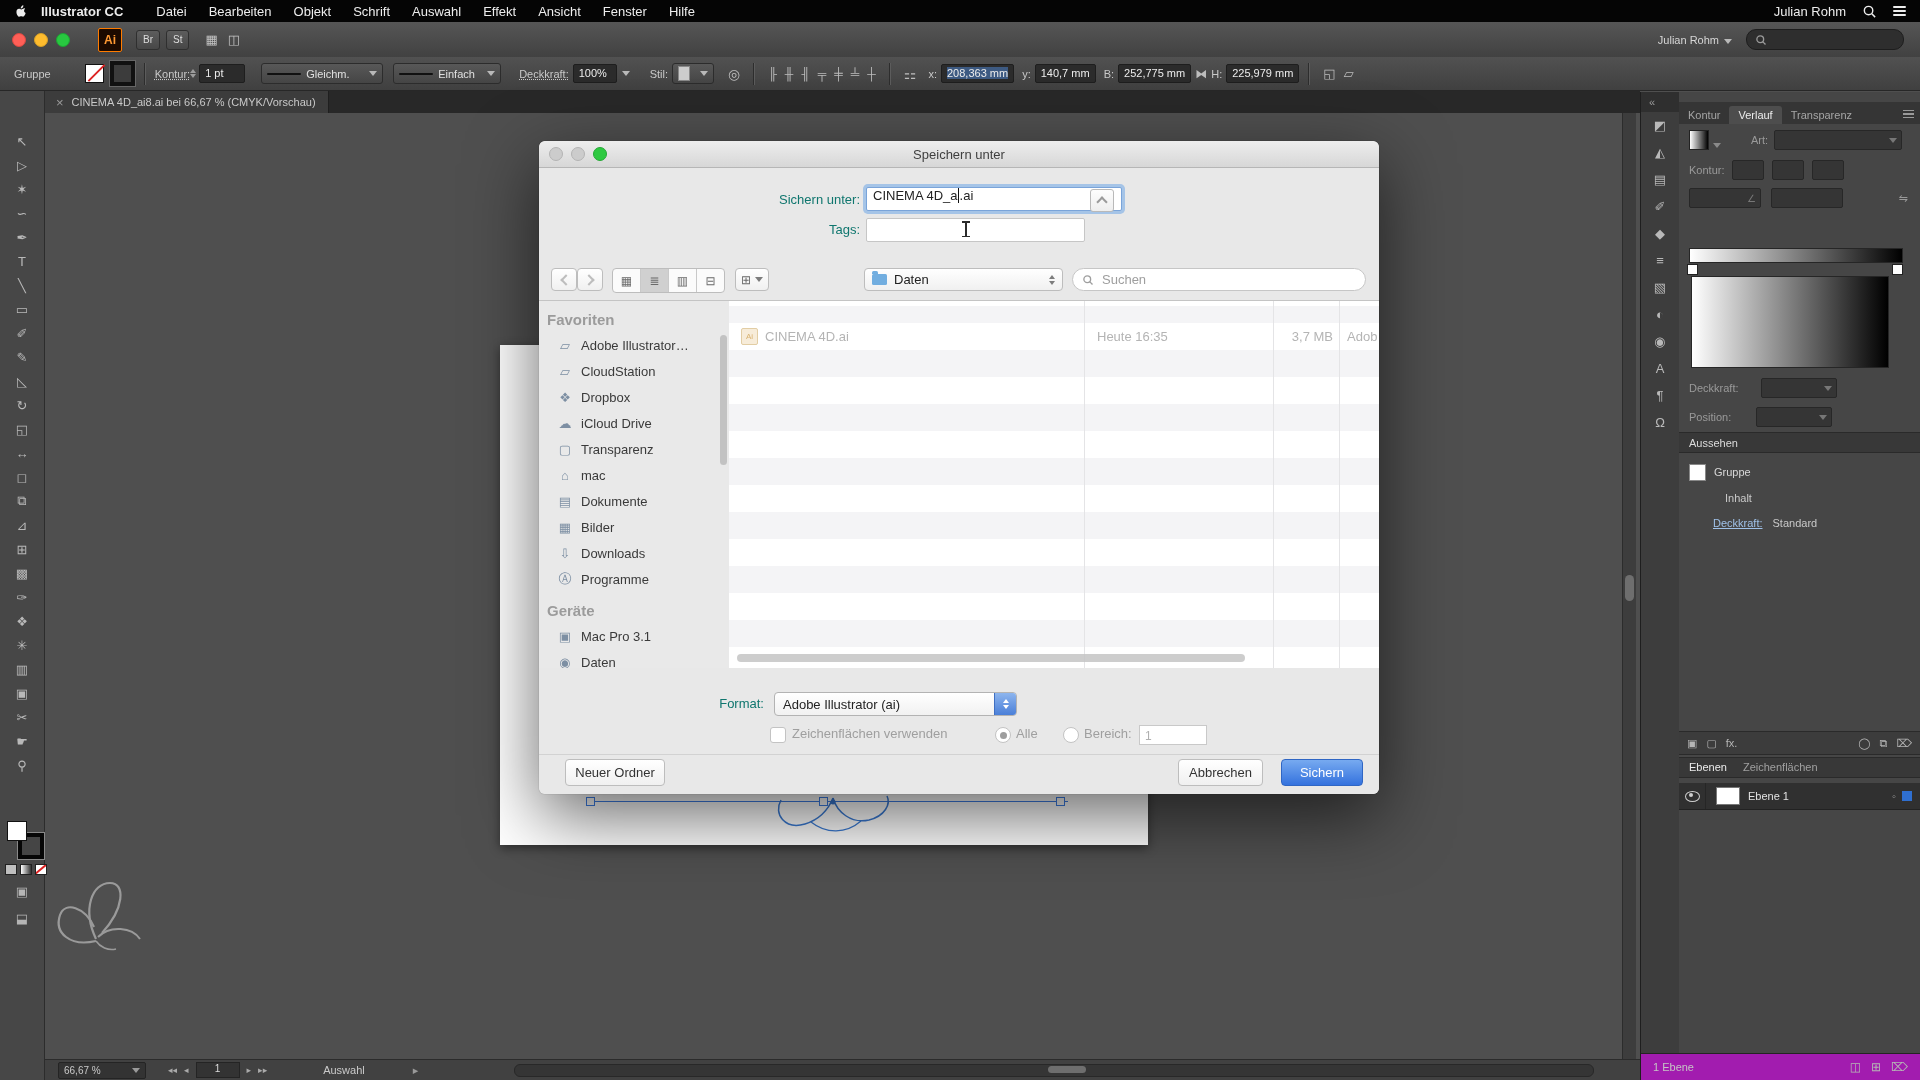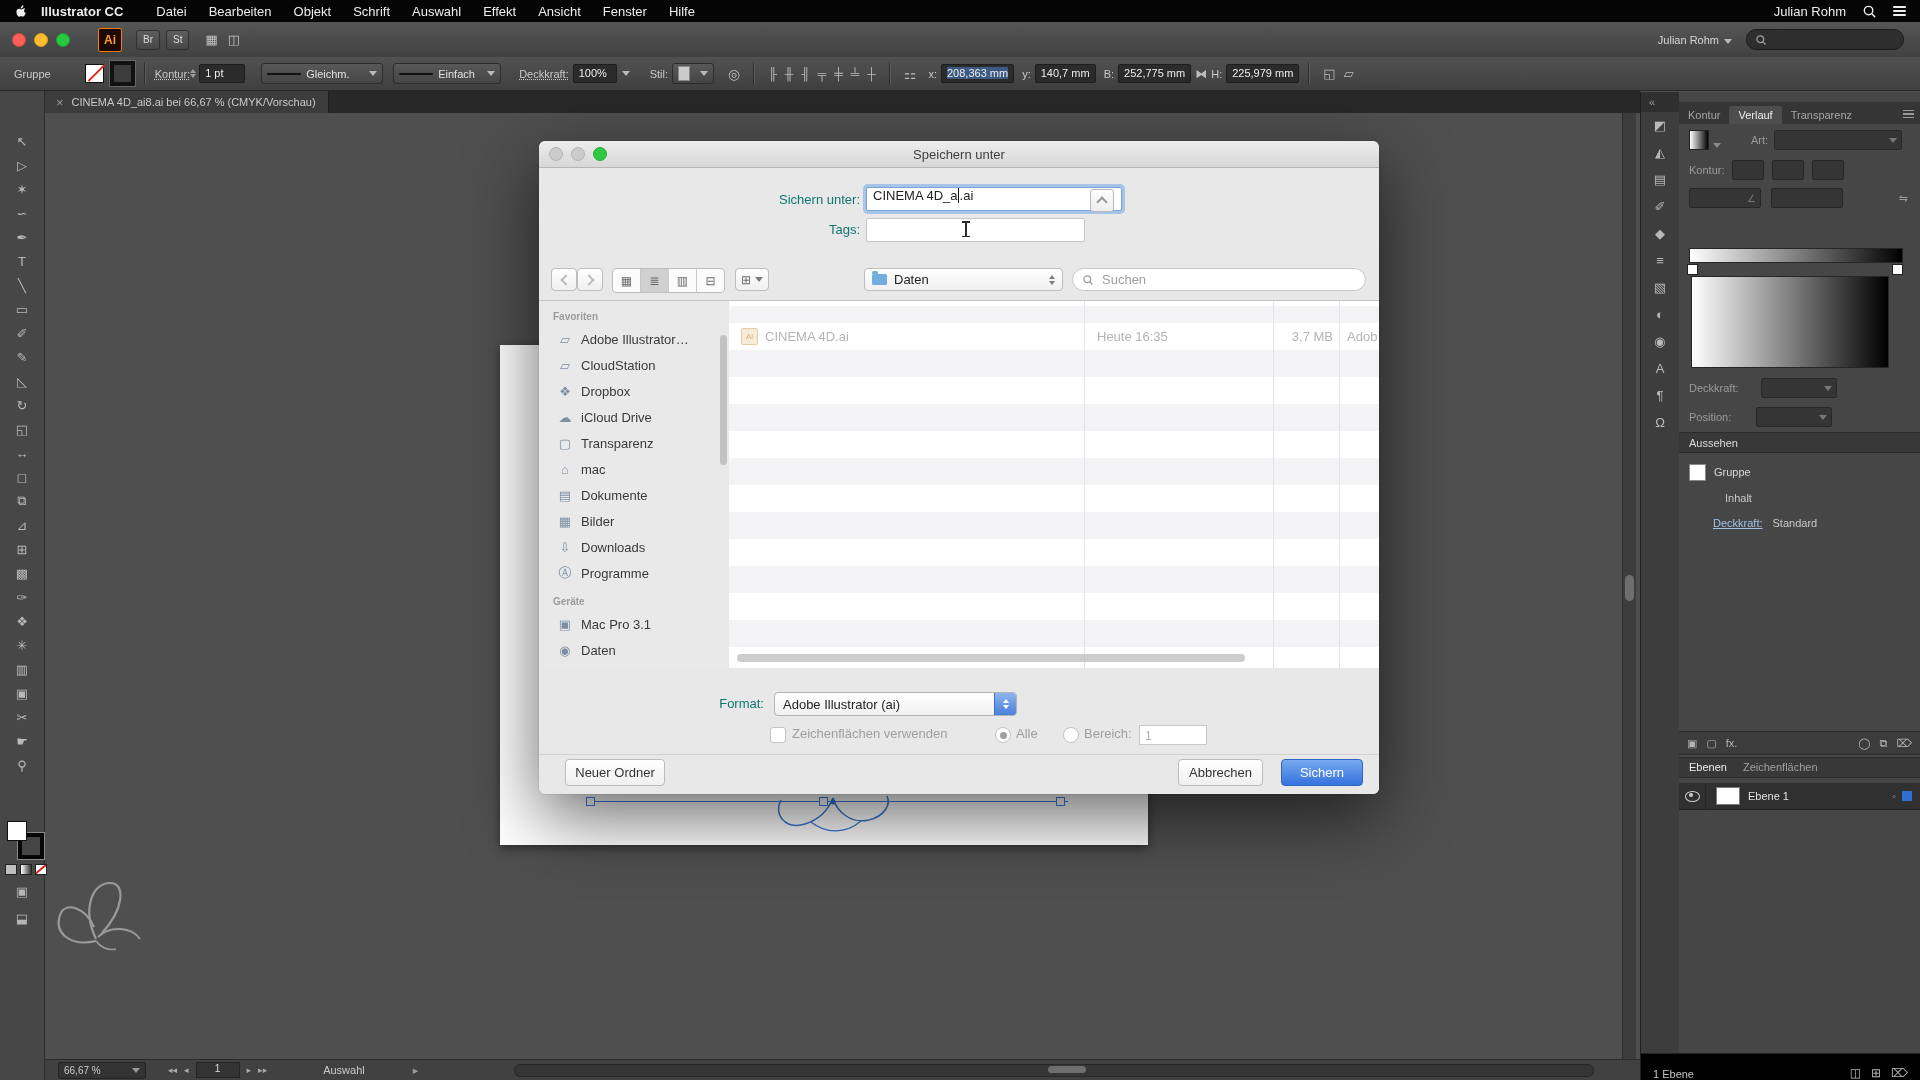--- a/index.html
+++ b/index.html
@@ -111,22 +111,22 @@
     border-bottom:1px solid #2a2a2a;color:#dcdcdc;font-size:11px;line-height:21px;padding-left:10px;box-sizing:border-box}
   .prow{position:absolute;left:0;width:100%;height:24px;display:flex;align-items:center;font-size:11px;color:#d8d8d8}
   .pfoot{position:absolute;left:0;width:100%;height:24px;background:#3c3c3c;border-top:1px solid #2a2a2a;border-bottom:1px solid #2a2a2a;
     display:flex;align-items:center;justify-content:space-between;padding:0 8px;box-sizing:border-box;color:#b5b5b5;font-size:11px}
   .layer-row{position:absolute;left:0;top:691px;width:100%;height:26px;background:#303030;border-bottom:1px solid #222;
     display:flex;align-items:center;font-size:11px;color:#e2e2e2}
   .eyebox{width:26px;height:100%;border-right:1px solid #262626;display:flex;align-items:center;justify-content:center}
   .eye{width:13px;height:9px;border:1.5px solid #cfcfcf;border-radius:50%;position:relative}
   .eye::after{content:"";position:absolute;width:4px;height:4px;background:#cfcfcf;border-radius:50%;top:1px;left:3px}
   .lthumb{width:22px;height:16px;background:#fff;border:1px solid #777;margin:0 8px 0 10px}
-  .dock-status{position:absolute;left:0;bottom:0;width:100%;height:27px;background:#000000;border-top:1px solid #242424;
-    display:flex;align-items:flex-end;font-size:11px;color:#c5c5c5;padding:0 12px;box-sizing:border-box}
+  .dock-status{position:absolute;left:0;bottom:0;width:100%;height:27px;background:#a21caf;border-top:1px solid #242424;
+    display:flex;align-items:center;font-size:11px;color:#c5c5c5;padding:0 12px;box-sizing:border-box}
   .ds-icons{margin-left:auto;display:flex;gap:10px;color:#b5b5b5;font-size:12px}
   
   .dialog{left:539px;top:141px;width:840px;height:653px;background:#e8e8e8;border-radius:6px;
     box-shadow:0 22px 70px rgba(0,0,0,.6),0 0 1px rgba(0,0,0,.5);z-index:50;font-size:13px;color:#222;overflow:hidden}
   .dlg-titlebar{position:absolute;left:0;top:0;width:100%;height:27px;border-radius:6px 6px 0 0;
     background:linear-gradient(#ededed,#d7d7d7);border-bottom:1px solid #b6b6b6;display:flex;align-items:center;padding-left:10px;box-sizing:border-box}
   .dtl{width:12px;height:12px;border-radius:50%;margin-right:8px}
   .dtl-dim{background:#cccccc;border:1px solid #b3b3b3}
   .dtl-grn{background:#2ec941;border:1px solid #25a835}
   .dlg-title{position:absolute;left:0;right:0;text-align:center;color:#3f3f3f}
@@ -150,21 +150,21 @@
   .mini-folder::before{content:"";position:absolute;left:0;top:-3px;width:6px;height:3px;background:#72aee0;border-radius:1.5px 1.5px 0 0}
   .ud{margin-left:auto;display:flex;flex-direction:column;gap:2px;align-items:center}
   .ud i{width:0;height:0;border-left:3.5px solid transparent;border-right:3.5px solid transparent;display:block}
   .ud .u{border-bottom:4.5px solid #7c7c7c}.ud .d{border-top:4.5px solid #7c7c7c}
   .search-field{position:absolute;left:533px;top:127px;width:294px;height:23px;background:#fff;border:1px solid #c6c6c6;
     border-radius:12px;display:flex;align-items:center;padding:0 9px;gap:6px;box-sizing:border-box;color:#9a9a9a}
   .search-field input{border:none;outline:none;background:transparent;font-size:13px;width:220px;color:#333}
   .search-field input::placeholder{color:#9e9e9e}
   .dlg-content{position:absolute;left:0;top:159px;width:100%;height:368px;border-top:1px solid #c4c4c4;border-bottom:1px solid #bdbdbd}
   .dlg-sidebar{position:absolute;left:0;top:0;width:190px;height:100%;background:#e9e9e9;border-right:1px solid #d2d2d2;overflow:hidden}
-  .sb-head{font-size:10px;font-weight:bold;color:#9b9b9b;padding:10px 0 4px 14px}
+  .sb-head{font-size:15px;font-weight:bold;color:#9b9b9b;padding:10px 0 4px 8px}
   .sb-item{height:26px;display:flex;align-items:center;padding-left:18px;gap:8px}
   .sb-ic{width:16px;text-align:center;color:#7d8fa3;font-size:13px}
   .sb-lb{color:#3a3a3a;font-size:13px;white-space:nowrap}
   .sb-scroll{position:absolute;right:2px;top:34px;width:7px;height:130px;background:#c2c2c2;border-radius:4px}
   .dlg-list{position:absolute;left:190px;top:0;right:0;height:100%;background:
     repeating-linear-gradient(180deg,#fff 0 27px,#f4f4f6 27px 54px);background-position:0 22px;overflow:hidden}
   .list-head{position:absolute;left:0;top:0;width:100%;height:22px;background:#fff;border-bottom:1px solid #dedede;
     font-size:12px;color:#3c3c3c;display:flex;align-items:center}
   .col-sep{position:absolute;top:0;bottom:0;width:1px;background:#e4e4e6}
   .lrow{position:absolute;left:0;top:22px;width:100%;height:27px;font-size:13px;color:#b4b4b4;display:flex;align-items:center}

